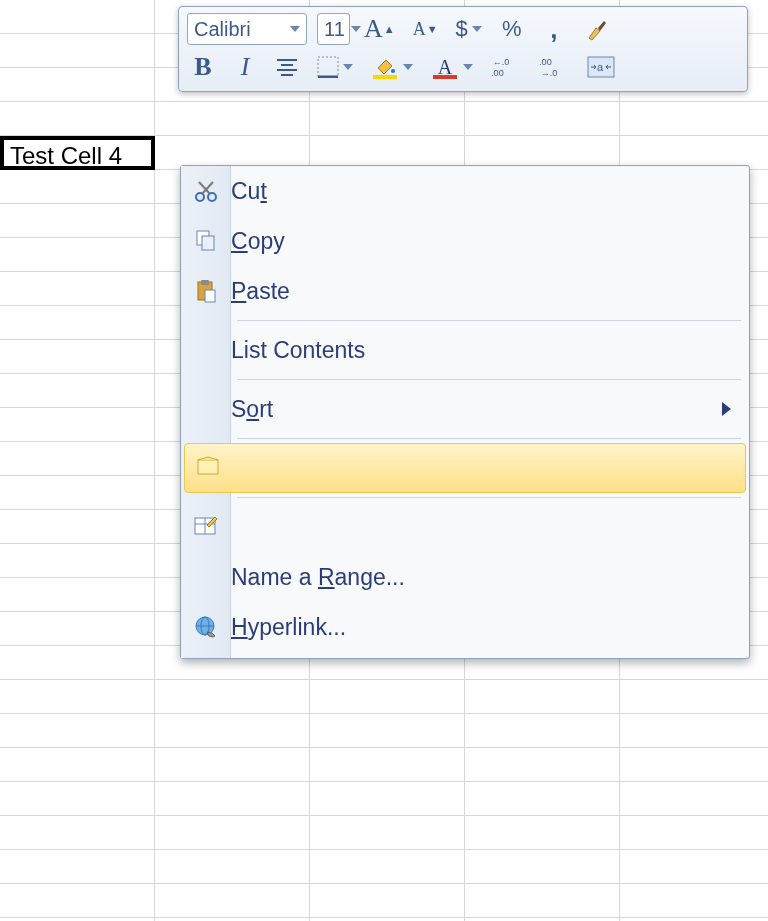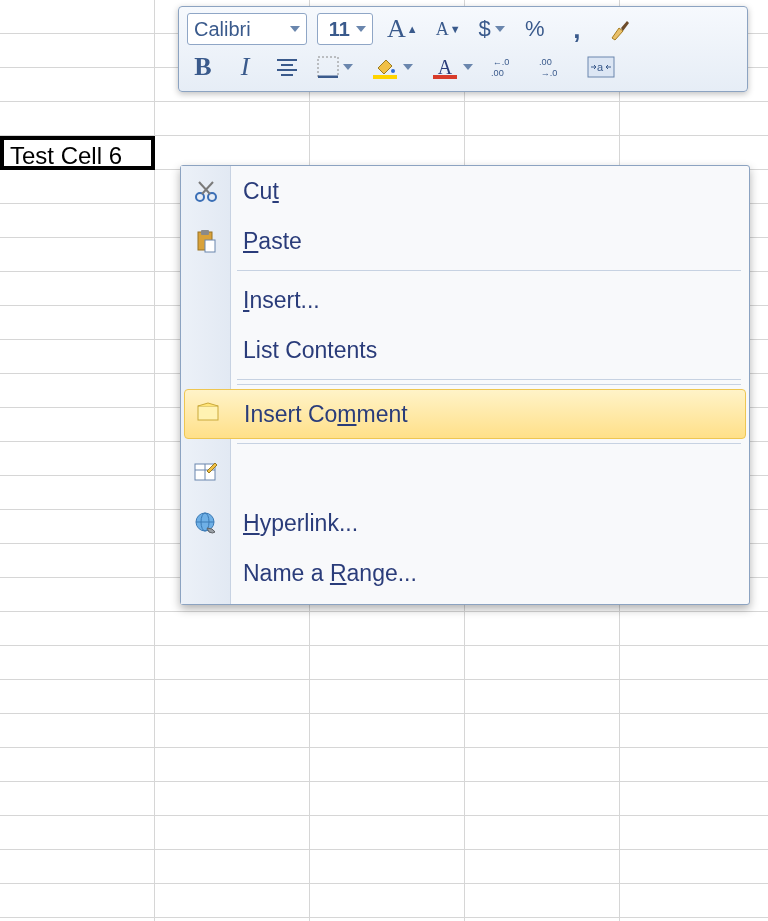--- a/index.html
+++ b/index.html
@@ -50,21 +50,21 @@
     align-items: center;
     border: 1px solid #8fa6c6;
     background: #fff;
     border-radius: 3px;
     height: 32px;
     padding: 0 6px;
     color: #3a5a8c;
     font-size: 20px;
   }
   .font-select { width: 120px; justify-content: space-between; gap: 18px; }
-  .size-select { width: 56px; justify-content: flex-end; font-weight: bold; }
+  .size-select { width: 33px; justify-content: flex-start; }
   .chev {
     width: 0; height: 0;
     border-left: 5px solid transparent;
     border-right: 5px solid transparent;
     border-top: 6px solid #6a86ad;
     margin-left: 6px;
   }
   .tb-btn {
     display: flex;
     align-items: center;
@@ -117,21 +117,21 @@
     height: 50px;
     position: relative;
   }
   .menu-item .icon {
     width: 50px;
     display: flex;
     align-items: center;
     justify-content: center;
   }
   .menu-item .label {
-    padding-left: 12px;
+    padding-left: 0;
     font-size: 23px;
     color: #2a3c7a;
   }
   .menu-item .arrow {
     margin-left: auto;
     margin-right: 18px;
     width: 0; height: 0;
     border-top: 7px solid transparent;
     border-bottom: 7px solid transparent;
     border-left: 9px solid #2a3c7a;
@@ -170,21 +170,21 @@
     <div class="cell"></div>
     <div class="cell"></div>
     <div class="cell"></div>
     <div class="cell"></div>
   <div class="cell"></div>
     <div class="cell"></div>
     <div class="cell"></div>
     <div class="cell"></div>
     <div class="cell"></div>
   <div class="cell selected">
-    <span>Test Cell 6</span>
+    <span>Test Cell 4</span>
   </div>
     <div class="cell"></div>
     <div class="cell"></div>
     <div class="cell"></div>
     <div class="cell"></div>
   <div class="cell"></div>
     <div class="cell"></div>
     <div class="cell"></div>
     <div class="cell"></div>
     <div class="cell"></div>
@@ -419,67 +419,76 @@
             <circle cx="19" cy="19" r="4" fill="none" stroke="#3b6fb6" stroke-width="2"></circle>
             <line x1="9" y1="16" x2="20" y2="4" stroke="#7a7a7a" stroke-width="2"></line>
             <line x1="17" y1="16" x2="6" y2="4" stroke="#7a7a7a" stroke-width="2"></line>
           </svg>
       </span>
       <span class="label"><span>Cu<u>t</u></span></span>
     </div>
     <div class="menu-item">
       <span class="icon">
         <svg width="26" height="26" viewBox="0 0 26 26">
+            <rect x="4" y="3" width="12" height="14" fill="#fff" stroke="#6a86ad"></rect>
+            <rect x="9" y="8" width="12" height="14" fill="#e9f0fb" stroke="#6a86ad"></rect>
+          </svg>
+      </span>
+      <span class="label"><span><u>C</u>opy</span></span>
+    </div>
+    <div class="menu-item">
+      <span class="icon">
+        <svg width="26" height="26" viewBox="0 0 26 26">
             <rect x="5" y="4" width="14" height="18" fill="#d9a23a" stroke="#9a7323"></rect>
             <rect x="8" y="2" width="8" height="5" fill="#8a8a8a" rx="1"></rect>
             <rect x="12" y="12" width="10" height="12" fill="#fff" stroke="#6a86ad"></rect>
           </svg>
       </span>
       <span class="label"><span><u>P</u>aste</span></span>
     </div>
     <div class="menu-sep"></div>
     <div class="menu-item">
       <span class="icon"></span>
-      <span class="label"><span><u>I</u>nsert...</span></span>
-    </div>
+      <span class="label">List Contents</span>
+    </div>
+    <div class="menu-sep"></div>
     <div class="menu-item">
       <span class="icon"></span>
-      <span class="label">List Contents</span>
-    </div>
-    <div class="menu-sep"></div>
+      <span class="label"><span>S<u>o</u>rt</span></span>
+      <span class="arrow"></span>
+    </div>
     <div class="menu-sep"></div>
     <div class="menu-item highlight">
       <span class="icon">
         <svg width="28" height="24" viewBox="0 0 28 24">
             <rect x="3" y="4" width="20" height="14" fill="#fff2b2" stroke="#caa93b"></rect>
             <path d="M3 4 L13 1 L23 4" fill="#ffe477" stroke="#caa93b"></path>
           </svg>
       </span>
-      <span class="label"><span>Insert Co<u>m</u>ment</span></span>
     </div>
     <div class="menu-sep"></div>
     <div class="menu-item">
       <span class="icon">
         <svg width="26" height="24" viewBox="0 0 26 24">
             <rect x="2" y="3" width="20" height="16" fill="#fff" stroke="#6a86ad"></rect>
             <line x1="2" y1="9" x2="22" y2="9" stroke="#6a86ad"></line>
             <line x1="12" y1="3" x2="12" y2="19" stroke="#6a86ad"></line>
             <path d="M14 10 L22 2 L24 4 L16 12 Z" fill="#f1c046" stroke="#9a7b1f"></path>
           </svg>
       </span>
     </div>
     <div class="menu-item">
+      <span class="icon"></span>
+      <span class="label"><span>Name a <u>R</u>ange...</span></span>
+    </div>
+    <div class="menu-item">
       <span class="icon">
         <svg width="26" height="26" viewBox="0 0 26 26">
             <circle cx="12" cy="12" r="9" fill="#6fb0e6" stroke="#3b7ab5"></circle>
             <ellipse cx="12" cy="12" rx="4" ry="9" fill="none" stroke="#3b7ab5"></ellipse>
             <line x1="3" y1="12" x2="21" y2="12" stroke="#3b7ab5"></line>
             <path d="M14 18 Q20 18 22 22 Q20 24 16 22 Z" fill="#9aa0a6" stroke="#5f6368"></path>
           </svg>
       </span>
       <span class="label"><span><u>H</u>yperlink...</span></span>
     </div>
-    <div class="menu-item">
-      <span class="icon"></span>
-      <span class="label"><span>Name a <u>R</u>ange...</span></span>
-    </div>
   </div>
 </div>
 
 </body></html>

